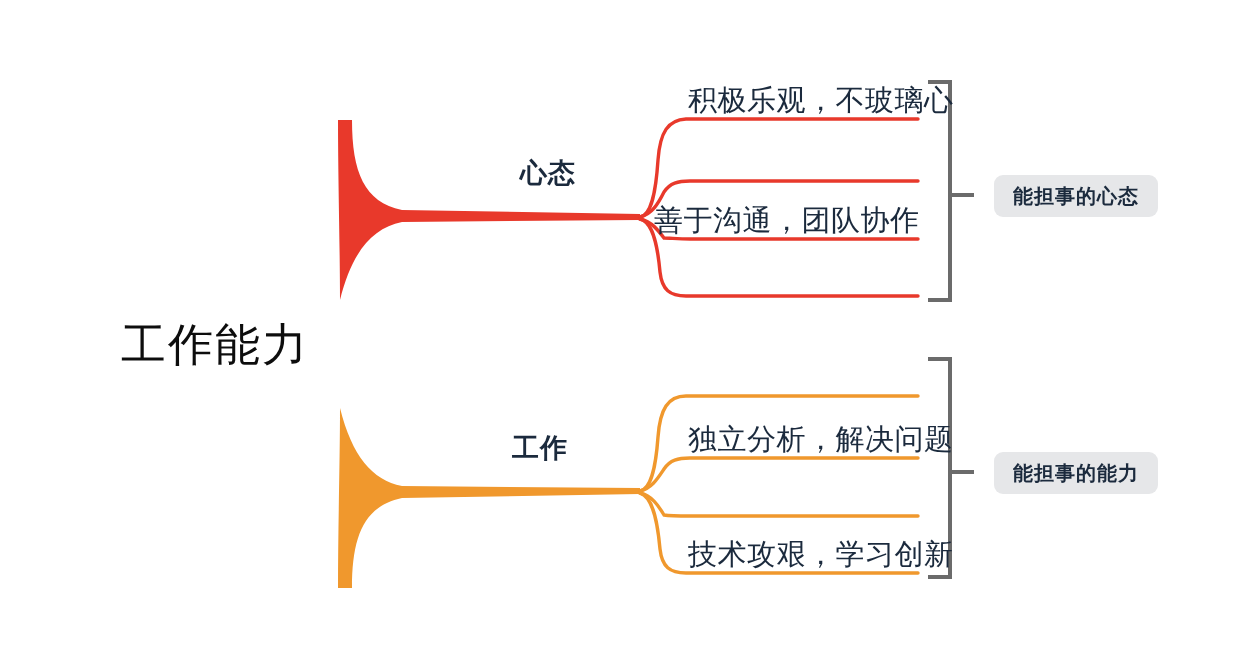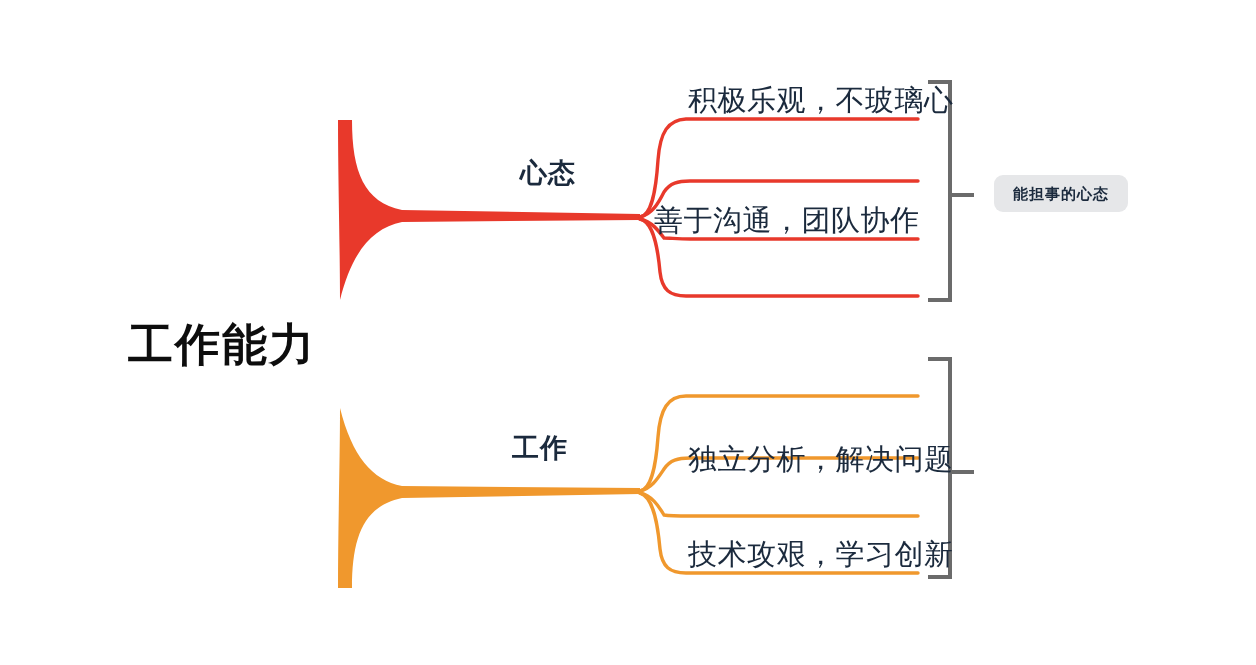--- a/index.html
+++ b/index.html
@@ -20,24 +20,24 @@
   #wires {
     position: absolute;
     left: 0;
     top: 0;
     width: 1256px;
     height: 665px;
     pointer-events: none;
   }
   .root-title {
     position: absolute;
-    left: 128px;
+    left: 121px;
     top: 318px;
     font-size: 45px;
-    font-weight: 700;
+    font-weight: 400;
     color: #0d0d0d;
     letter-spacing: 2px;
     white-space: nowrap;
     line-height: 1.2;
   }
   .branch-title {
     position: absolute;
     font-size: 27px;
     font-weight: 700;
     color: #1b2a3d;
@@ -55,21 +55,21 @@
     color: #1b2a3d;
     white-space: nowrap;
     letter-spacing: 0.5px;
     line-height: 1;
   }
   .group-pill {
     position: absolute;
     background: #e6e7e9;
     border-radius: 9px;
     padding: 11px 19px;
-    font-size: 15px;
+    font-size: 20px;
     font-weight: 700;
     color: #1b2a3d;
     white-space: nowrap;
     letter-spacing: 1px;
     line-height: 1;
   }
   .group-pill.top    { left: 994px; top: 175px; }
   .group-pill.bottom { left: 994px; top: 452px; }
 </style>
 </head>
@@ -115,18 +115,19 @@
   </svg>
 
   <div class="root-title">工作能力</div>
 
   <div class="branch-title mindset">心态</div>
   <div class="branch-title work">工作</div>
 
   <div class="leaf" style="left:688px; top:86px;">积极乐观，不玻璃心</div>
   <div class="leaf" style="left:654px; top:206px;">善于沟通，团队协作</div>
 
-  <div class="leaf" style="left:688px; top:425px;margin-top:20px;">独立分析，解决问题</div>
+  <div class="leaf" style="left:688px; top:425px;">独立分析，解决问题</div>
   <div class="leaf" style="left:688px; top:540px;text-align:center;">技术攻艰，学习创新</div>
 
   <div class="group-pill top">能担事的心态</div>
+  <div class="group-pill bottom">能担事的能力</div>
 
 </div>
 
 </body></html>

